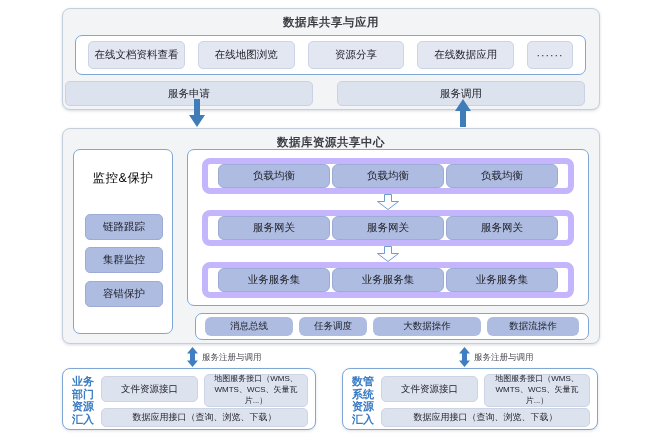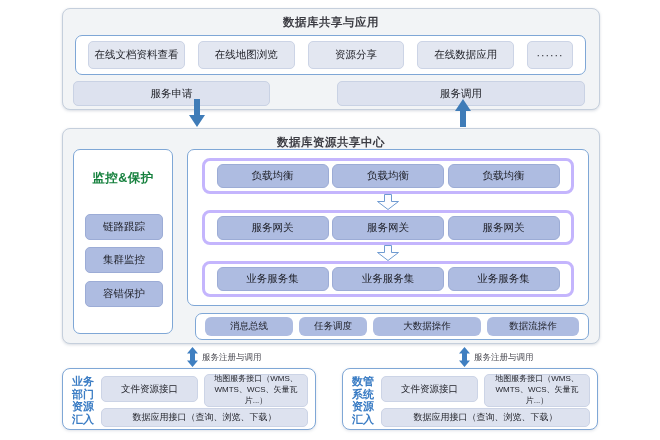--- a/index.html
+++ b/index.html
@@ -23,36 +23,36 @@
   #apps-container{left:12px;top:26px;right:13px;height:40px;display:flex;align-items:center;padding:0 12px;gap:13px;}
   .app-pill{
     flex:1;height:26px;background:#e3e7f1;border:1px solid #ccd4e6;border-radius:5px;
     display:flex;align-items:center;justify-content:center;font-size:10.5px;color:#23242b;
   }
   .app-pill.dots{flex:0 0 44px;letter-spacing:1px;}
   .wide-pill{
     position:absolute;top:72px;height:25px;background:#dde2ef;border:1px solid #c9d2e4;border-radius:5px;
     display:flex;align-items:center;justify-content:center;font-size:10.5px;color:#23242b;box-sizing:border-box;
   }
-  #svc-request{left:10px;width:197px;}
+  #svc-request{left:2px;width:248px;}
   #svc-invoke{right:14px;width:248px;}
   .varrow{position:absolute;line-height:0;}
   
   #sidebar{left:10px;top:20px;width:100px;height:185px;}
-  .sidebar-title{color:#15803d;font-weight:bold;font-size:12.5px;text-align:center;margin-top:20px;letter-spacing:.5px;}
+  .sidebar-title{color:#000000;font-weight:normal;font-size:12.5px;text-align:center;margin-top:20px;letter-spacing:.5px;}
   .sidebar-pill{
     position:absolute;left:11px;width:78px;height:26px;background:#aebce1;border:1px solid #9cacd6;border-radius:5px;
     display:flex;align-items:center;justify-content:center;font-size:10.5px;color:#1d1e26;box-sizing:border-box;
   }
   #main-grid{
     left:124px;top:20px;right:10px;height:157px;display:flex;flex-direction:column;
     justify-content:space-between;padding:8px 14px;
   }
   .grid-row{
-    height:36px;border:3px solid #c4b5fd;border-radius:8px;display:flex;align-items:center;
+    height:36px;border:6px solid #c4b5fd;border-radius:8px;display:flex;align-items:center;
     justify-content:space-evenly;padding:0 8px;box-sizing:border-box;
   }
   .blue-pill{
     width:112px;height:24px;background:#aebce1;border:1px solid #9cacd6;border-radius:6px;
     display:flex;align-items:center;justify-content:center;font-size:10.5px;color:#1d1e26;box-sizing:border-box;
   }
   .hollow-arrow{align-self:center;height:16px;line-height:0;}
   #bus-row{
     left:124px;right:10px;top:184px;height:27px;display:flex;align-items:center;
     justify-content:space-between;padding:0 9px;margin-left:8px;

